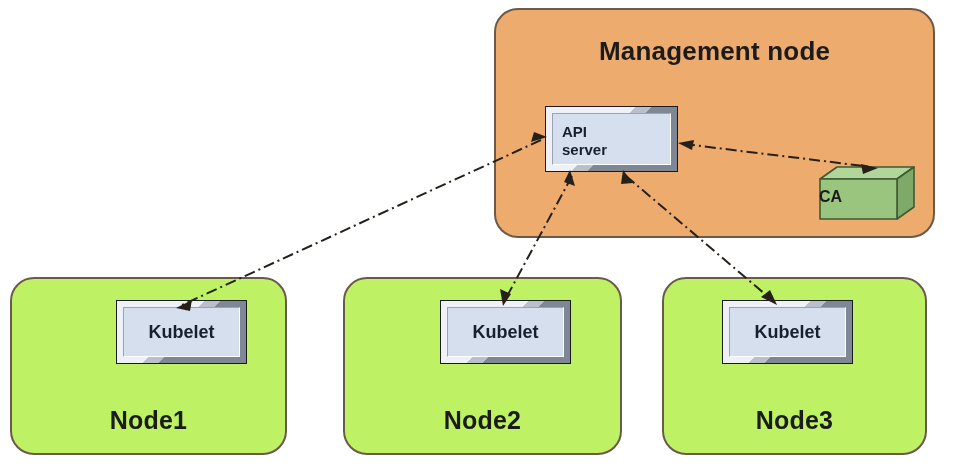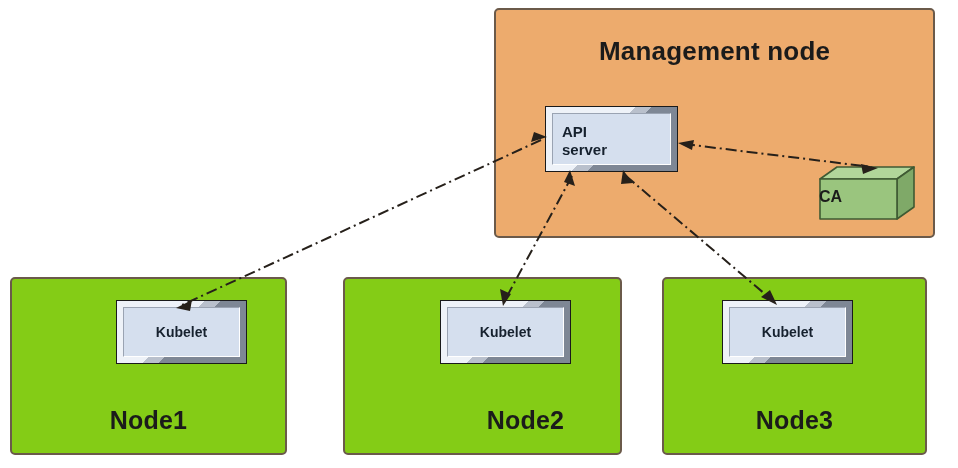--- a/index.html
+++ b/index.html
@@ -12,38 +12,38 @@
     width: 958px;
     height: 468px;
     background: #ffffff;
     font-family: "Liberation Sans", sans-serif;
     overflow: hidden;
   }
 
   
   .zone {
     position: absolute;
-    border-radius: 5px;
+    border-radius: 24px;
     border: 2px solid #6b5a4a;
     box-sizing: border-box;
   }
   .zone.mgmt {
     left: 494px;
     top: 8px;
     width: 441px;
     height: 230px;
     background: #edab6d;
   }
   .zone.node {
     top: 277px;
     height: 178px;
-    background: #84cc16;
+    background: #bef264;
   }
   .zone.node-1 { left: 10px;  width: 277px; }
-  .zone.node-2 { left: 343px; width: 279px; padding-left: 43px; }
+  .zone.node-2 { left: 343px; width: 279px; }
   .zone.node-3 { left: 662px; width: 265px; }
 
   .zone-title {
     position: absolute;
     width: 100%;
     text-align: center;
     color: #1b1b1b;
     font-size: 26px;
     font-weight: 700;
     line-height: 30px;
@@ -108,21 +108,21 @@
   #api-server-box .bevel-label { top: 9px; transform: none; }
 
   .kubelet-box {
     top: 300px;
     width: 131px;
     height: 64px;
   }
   #kubelet-box-1 { left: 116px; }
   #kubelet-box-2 { left: 440px; }
   #kubelet-box-3 { left: 722px; }
-  .kubelet-box .bevel-label { font-size: 14px; font-weight: 700; }
+  .kubelet-box .bevel-label { font-size: 18px; font-weight: 700; }
 
   
   #ca-box {
     position: absolute;
     left: 819px;
     top: 166px;
     width: 96px;
     height: 54px;
   }
   #ca-box .ca-svg { display: block; }

